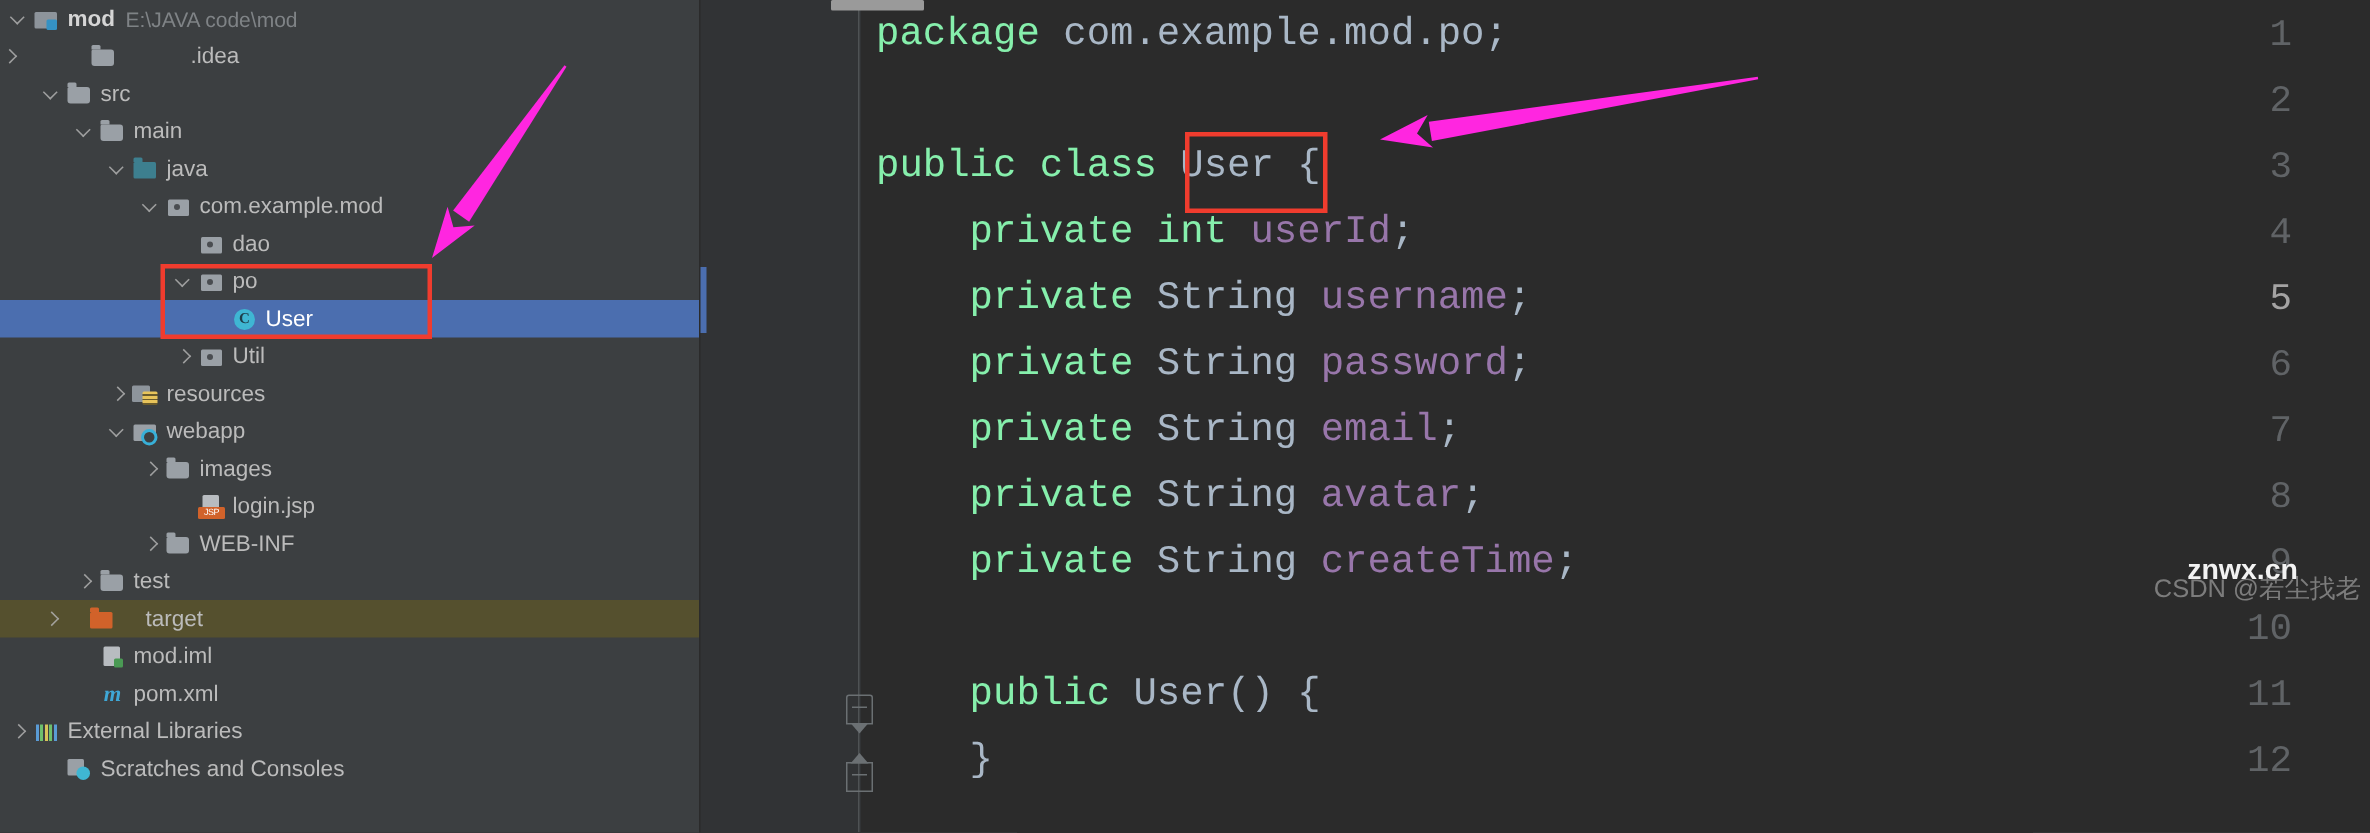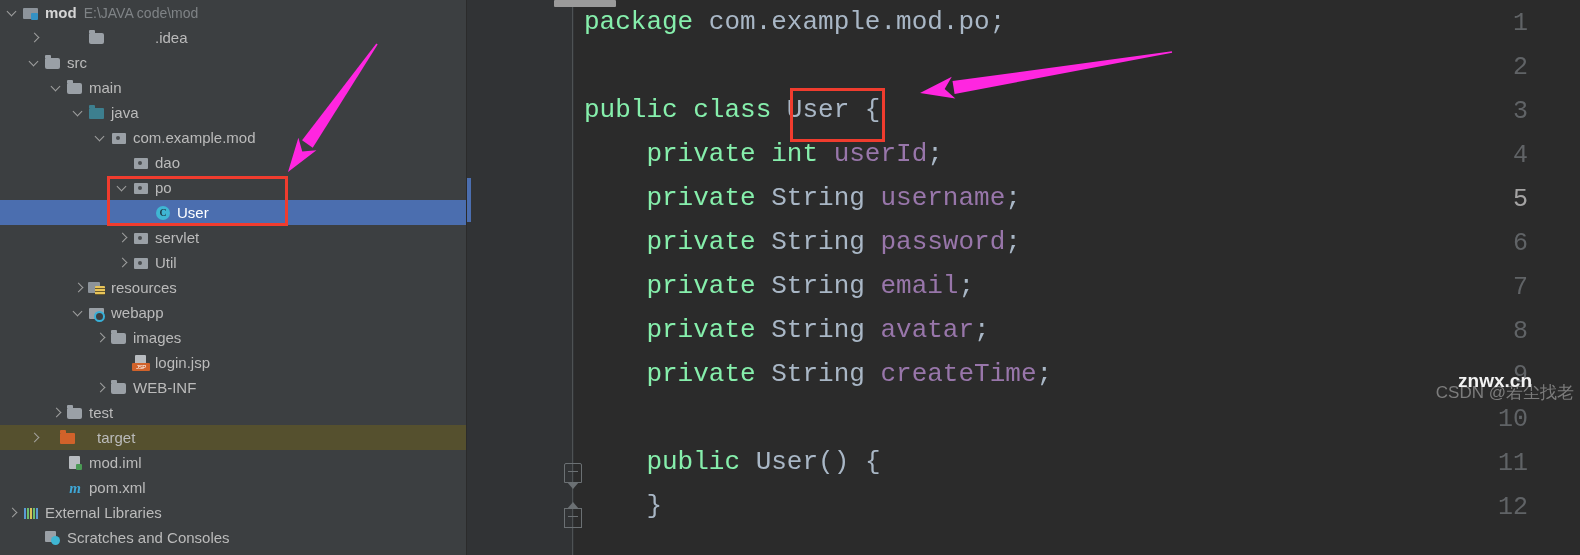--- a/index.html
+++ b/index.html
@@ -272,21 +272,21 @@
 <div id="app">
 
   <div id="sidebar">
     <div id="tree-rows">
         <div class="tree-row" style="padding-left: 6px;">
           <span class="arrow down"></span>
           <span class="ic folder-src"></span>
           <span class="label bold">mod</span>
           <span class="path-hint">E:\JAVA code\mod</span>
         </div>
-        <div class="tree-row" style="padding-left: 28px; gap: 44px;">
+        <div class="tree-row" style=" gap: 44px;">
           <span class="arrow "></span>
           <span class="ic folder"></span>
           <span class="label">.idea</span>
         </div>
         <div class="tree-row" style="padding-left: 28px;">
           <span class="arrow down"></span>
           <span class="ic folder"></span>
           <span class="label">src</span>
         </div>
         <div class="tree-row" style="padding-left: 50px;">
@@ -313,25 +313,20 @@
           <span class="arrow down"></span>
           <span class="ic package"></span>
           <span class="label">po</span>
         </div>
         <div class="tree-row selected" style="padding-left: 138px;">
           <span class="arrow none"></span>
           <span class="ic class-c">
             <span>C</span>
           </span>
           <span class="label">User</span>
-        </div>
-        <div class="tree-row" style="padding-left: 116px;">
-          <span class="arrow "></span>
-          <span class="ic package"></span>
-          <span class="label">servlet</span>
         </div>
         <div class="tree-row" style="padding-left: 116px;">
           <span class="arrow "></span>
           <span class="ic package"></span>
           <span class="label">Util</span>
         </div>
         <div class="tree-row" style="padding-left: 72px;">
           <span class="arrow "></span>
           <span class="ic folder-res"></span>
           <span class="label">resources</span>

